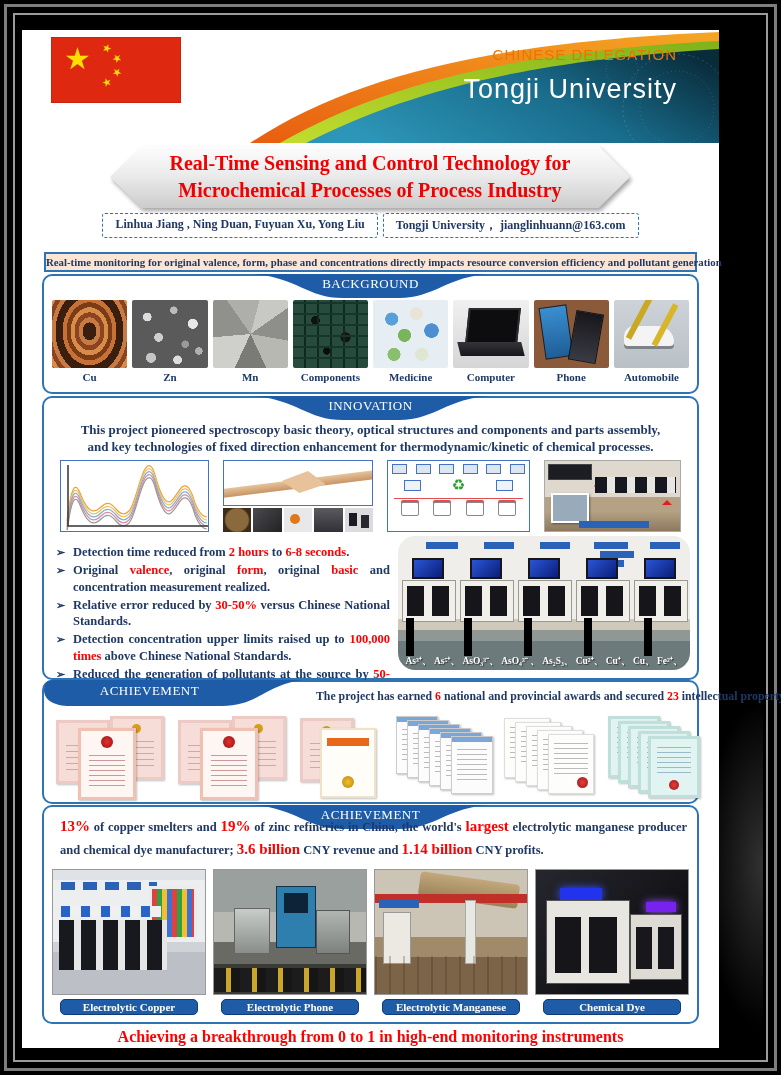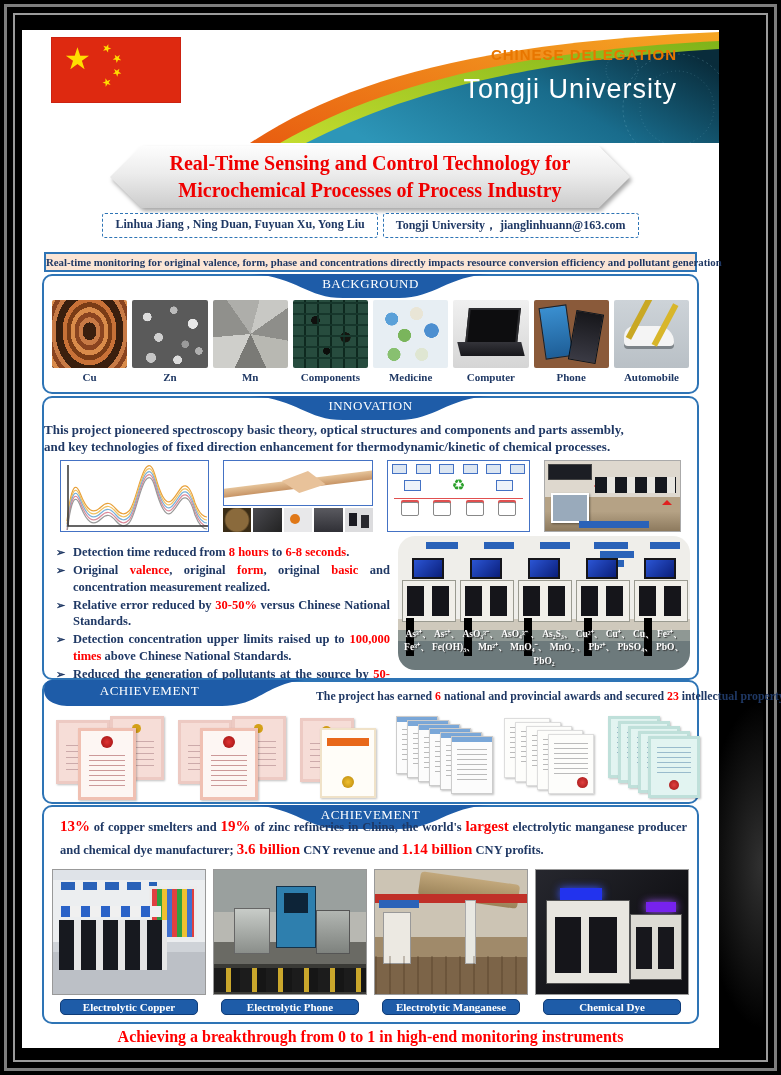--- a/index.html
+++ b/index.html
@@ -16,21 +16,21 @@
   .header{position:absolute;left:0;top:0;width:697px;height:113px;background:#fff;overflow:hidden;}
   .swoosh{position:absolute;left:0;top:0;}
   .flag{position:absolute;left:30px;top:8px;width:128px;height:64px;background:#de2910;box-shadow:0 0 0 1px #c21;}
   .flag .star{position:absolute;color:#ffde00;line-height:1;}
   .star-big{left:12px;top:6px;font-size:30px;}
   .star-s1{left:50px;top:5px;font-size:11px;transform:rotate(20deg);}
   .star-s2{left:60px;top:15px;font-size:11px;transform:rotate(40deg);}
   .star-s3{left:60px;top:29px;font-size:11px;transform:rotate(-40deg);}
   .star-s4{left:50px;top:39px;font-size:11px;transform:rotate(-20deg);}
   .delegation{position:absolute;top:16px;right:42px;color:#e87600;font-family:"Liberation Sans",sans-serif;
-       font-weight:bold;font-size:15px;letter-spacing:1px;}
+       font-weight:normal;font-size:15px;letter-spacing:1px;}
   .university{position:absolute;top:44px;right:42px;color:#fff;font-family:"Liberation Sans",sans-serif;
        font-size:27px;letter-spacing:1px;}
 
   
   .title-wrap{position:absolute;left:88px;top:116px;width:520px;height:62px;
        filter:drop-shadow(2px 3px 2px rgba(0,0,0,.35));}
   .title-banner{width:100%;height:100%;background:linear-gradient(180deg,#fdfdfd,#ececec 45%,#cccccc);
        clip-path:polygon(0 50%,6% 0,94% 0,100% 50%,94% 100%,6% 100%);
        display:flex;flex-direction:column;justify-content:center;align-items:center;}
   .title-line{color:#f00000;font-weight:bold;font-size:20px;line-height:1.35;white-space:nowrap;}
@@ -68,21 +68,21 @@
   .img-pc::before{content:'';position:absolute;left:14px;top:8px;width:48px;height:32px;background:#0d0d0f;border:2px solid #2b2b2e;transform:skewX(-6deg);}
   .img-pc::after{content:'';position:absolute;left:6px;top:42px;width:64px;height:14px;background:linear-gradient(#34343a,#17171b);transform:skewX(14deg);}
   .img-ph{background:#8a5a3a;}
   .img-ph::before{content:'';position:absolute;left:8px;top:6px;width:26px;height:50px;background:linear-gradient(#3a8fd0,#1e5e97);transform:rotate(-8deg);border:1px solid #123;}
   .img-ph::after{content:'';position:absolute;left:38px;top:12px;width:26px;height:48px;background:linear-gradient(#17171b,#3a3a44);transform:rotate(10deg);border:1px solid #05121e;}
   .img-auto{background:linear-gradient(180deg,#cdd3d8,#b9c0c6);}
   .img-auto::before{content:'';position:absolute;left:10px;top:26px;width:50px;height:20px;background:#f4f4f4;border-radius:10px 16px 4px 4px;box-shadow:0 3px 0 #7d8489;}
   .img-auto::after{content:'';position:absolute;left:48px;top:2px;width:6px;height:46px;background:#d8b62a;transform:rotate(28deg);box-shadow:-26px 6px 0 #c9a824;}
 
   
-  .intro{position:absolute;top:24px;width:100%;color:#1f3864;font-weight:bold;
+  .intro{position:absolute;top:24px;width:100%;text-align:center;color:#1f3864;font-weight:bold;
        font-size:13px;line-height:1.3;}
   .thumbs{position:absolute;top:62px;left:16px;right:16px;height:72px;display:flex;gap:14px;}
   .thumb{border:1.5px solid #4472c4;background:#fff;position:relative;overflow:hidden;}
   .t-chart{width:152px;}
   .t-optical{width:156px;border:none;}
   .t-flow{width:146px;}
   .t-room{width:140px;border:1px solid #aaa;}
   .t-optical .opt-top{height:44px;border:1.5px solid #4472c4;position:relative;background:#fff;overflow:hidden;}
   .opt-top::before{content:'';position:absolute;left:-6px;top:18px;width:170px;height:9px;background:linear-gradient(#e6c49a,#c79465);transform:rotate(-7deg);}
   .opt-top::after{content:'';position:absolute;left:58px;top:10px;width:44px;height:22px;background:#e8c29a;clip-path:polygon(0 45%,60% 0,100% 60%,40% 100%);}
@@ -361,21 +361,21 @@
           </div>
       </div>
       <div class="thumb t-room">
         <span class="room-inset"></span>
         <span class="room-lbl"></span>
         <span class="room-ar1"></span>
         <span class="room-ar2"></span>
       </div>
     </div>
     <div class="bullets">
-      <div class="bullet"><span>Detection time reduced from </span><span class="hl">8 hours</span><span> to </span><span class="hl">6-8 seconds</span><span>.</span></div>
+      <div class="bullet"><span>Detection time reduced from </span><span class="hl">2 hours</span><span> to </span><span class="hl">6-8 seconds</span><span>.</span></div>
       <div class="bullet"><span>Original </span><span class="hl">valence</span><span>, original </span><span class="hl">form</span><span>, original </span><span class="hl">basic</span><span> and concentration measurement  realized.</span></div>
       <div class="bullet"><span>Relative  error  reduced  by  </span><span class="hl">30-50%</span><span>  versus  Chinese National Standards.</span></div>
       <div class="bullet"><span>Detection  concentration  upper  limits  raised  up  to </span><span class="hl">100,000 times</span><span> above  Chinese National Standards.</span></div>
       <div class="bullet"><span>Reduced  the  generation  of  pollutants  at  the  source by </span><span class="hl">50-80%</span><span>.</span></div>
     </div>
     <div class="instruments">
       <span class="sign s1"></span>
       <span class="sign s2"></span>
       <span class="sign s3"></span>
       <span class="sign s4"></span>
@@ -402,21 +402,20 @@
             <div class="body"></div>
           </div>
       </div>
       <span class="fbar fb1"></span>
       <span class="fbar fb2"></span>
       <span class="fbar fb3"></span>
       <span class="fbar fb4"></span>
       <span class="fbar fb5"></span>
       <div class="formulas">
         <div>As³⁺、 As⁵⁺、 AsO₃³⁻、 AsO₄³⁻ 、 As₂S₃、 Cu²⁺、 Cu⁺、 Cu、 Fe²⁺、</div>
-        <div>Fe³⁺、 Fe(OH)₃、 Mn²⁺、 MnO₄⁻、 MnO₂ 、 Pb²⁺、 PbSO₄、 PbO、 PbO₂</div>
       </div>
     </div>
   </div>
 
   <div class="section sec-ach">
     <div class="banner-l">
       <svg width="262" height="26" viewBox="0 0 262 26">
         <path d="M10,0 H262 C224,4 216,26 180,26 H28 C12,26 2,20 2,10 C2,4 5,0 10,0 Z" fill="#1e5ca8"></path>
       </svg>
       <span>ACHIEVEMENT</span>

